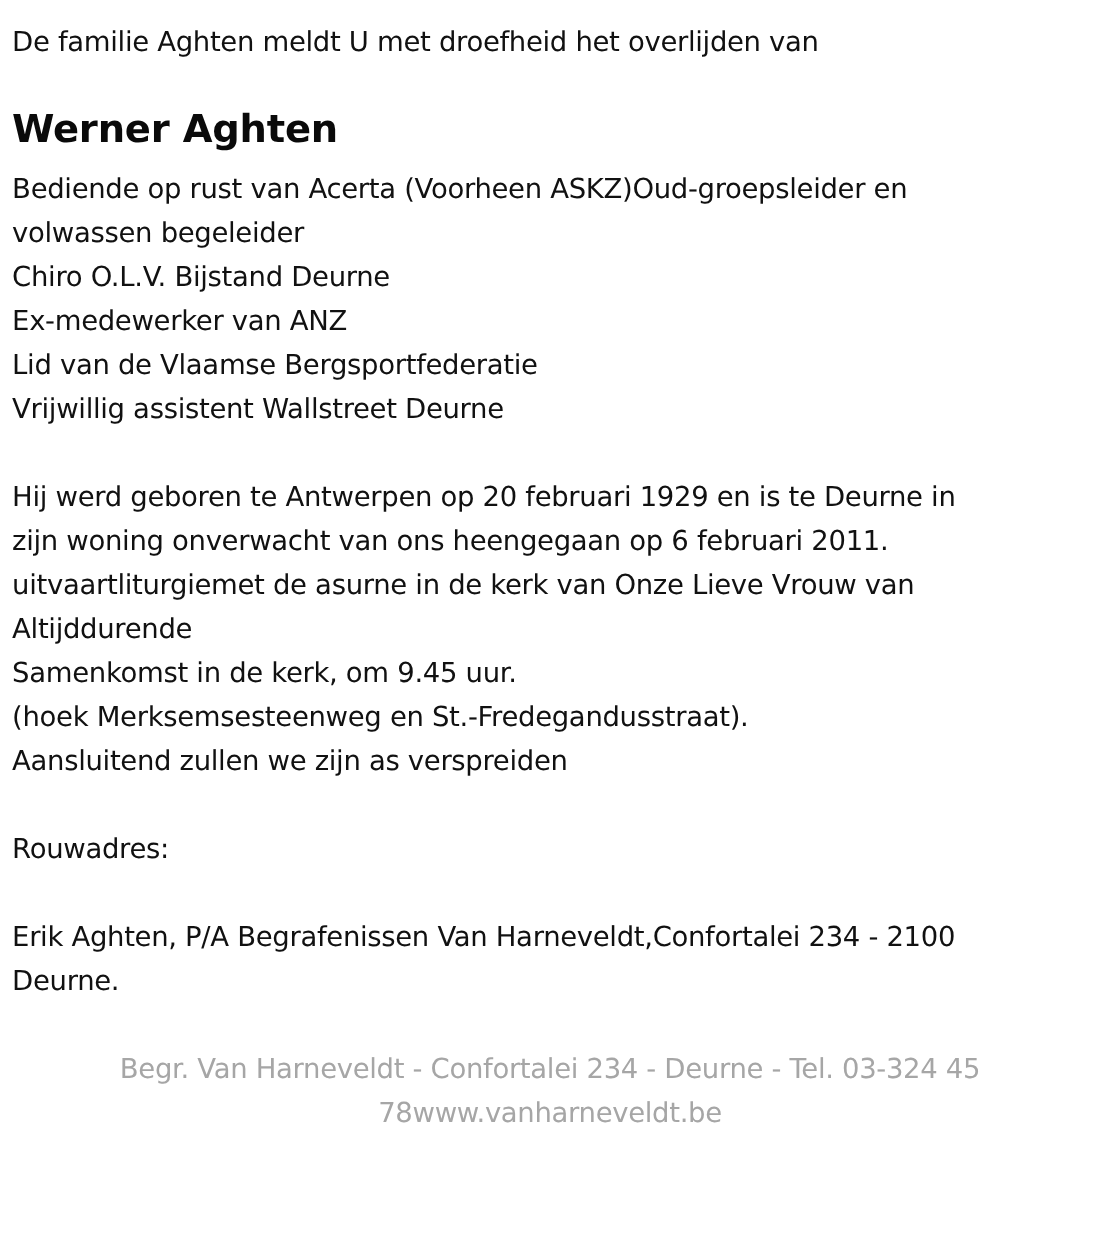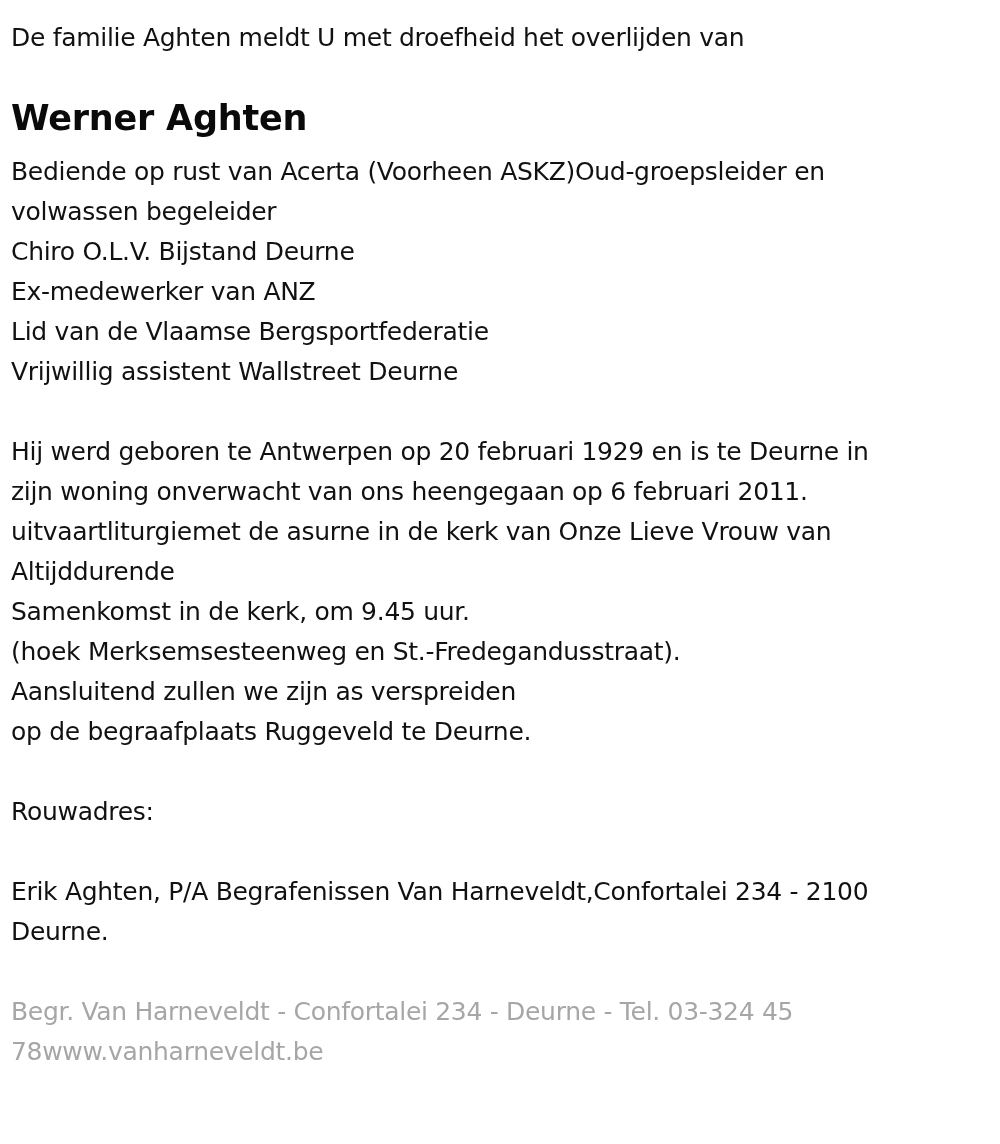--- a/index.html
+++ b/index.html
@@ -38,20 +38,21 @@
       font-weight: bold;
       font-size: 35px;
       line-height: 40px;
       margin-top: 40px;
       margin-bottom: 14px;
       letter-spacing: -0.2px;
       color: #0a0a0a;
     }
     .footer {
       color: #a6a6a6;
+      text-align: center;
     }
   </style>
 </head>
 <body>
 
 <div class="page">
   <span class="intro">De familie Aghten meldt U met droefheid het overlijden van</span>
 
   <h1 class="name">Werner Aghten</h1>
 
@@ -67,21 +68,20 @@
   <span class="blank"></span>
 
   <div>
     <span class="line">Hij werd geboren te Antwerpen op 20 februari 1929 en is te Deurne in</span>
     <span class="line">zijn woning onverwacht van ons heengegaan op 6 februari 2011.</span>
     <span class="line">uitvaartliturgiemet de asurne in de kerk van Onze Lieve Vrouw van</span>
     <span class="line">Altijddurende</span>
     <span class="line">Samenkomst in de kerk, om 9.45 uur.</span>
     <span class="line">(hoek Merksemsesteenweg en St.-Fredegandusstraat).</span>
     <span class="line">Aansluitend zullen we zijn as verspreiden</span>
-    <span class="line">op de begraafplaats Ruggeveld te Deurne.</span>
   </div>
 
   <span class="blank"></span>
 
   <div>
     <span class="line">Rouwadres:</span>
     <span class="blank"></span>
     <span class="line">Erik Aghten, P/A Begrafenissen Van Harneveldt,Confortalei 234 - 2100</span>
     <span class="line">Deurne.</span>
   </div>

